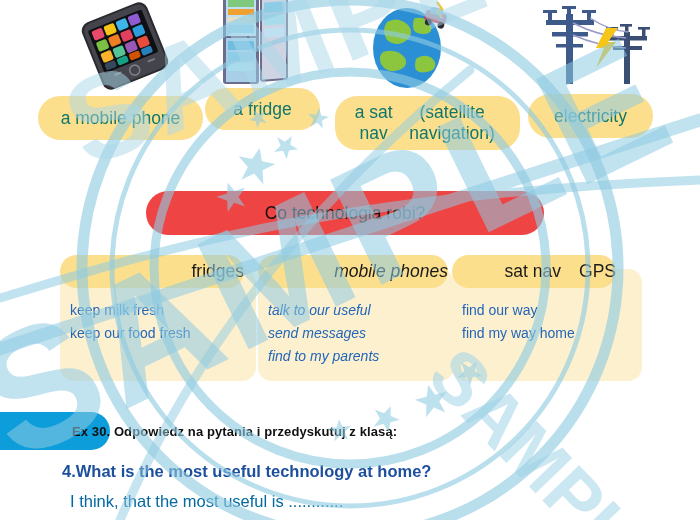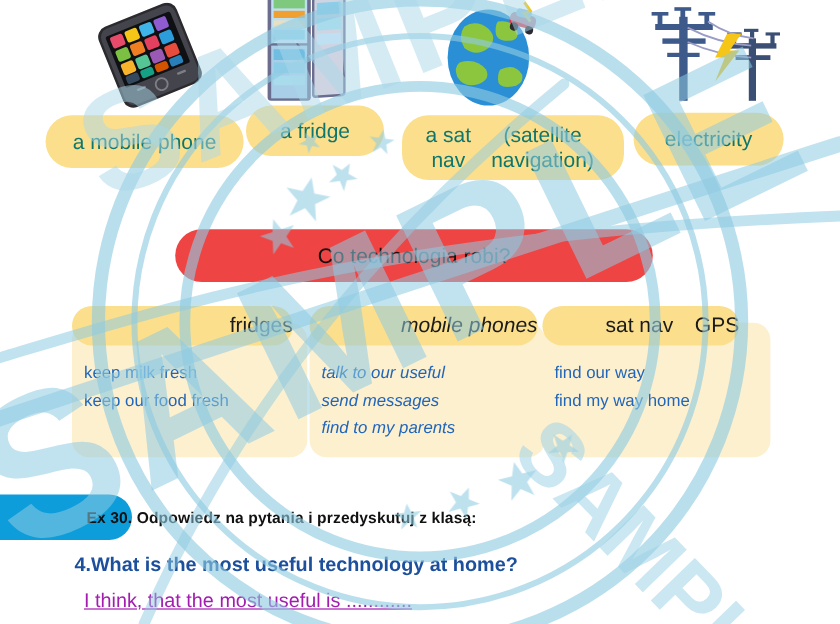--- a/index.html
+++ b/index.html
@@ -88,23 +88,22 @@
     white-space:nowrap;
     letter-spacing:.1px;
   }
   .q-line{
     position:absolute;left:62px;top:462px;
     font-size:16.5px;font-weight:bold;color:#1c4f9c;
     white-space:nowrap;
   }
   .a-line{
     position:absolute;left:70px;top:492px;
-    font-size:16.5px;color:#a21caf;
+    font-size:16.5px;color:#0369a1;
     white-space:nowrap;
-    text-decoration:underline;
   }
 </style>
 </head>
 <body>
 
 <div id="page">
 
   <div class="content">
 
     <div class="top-row">

